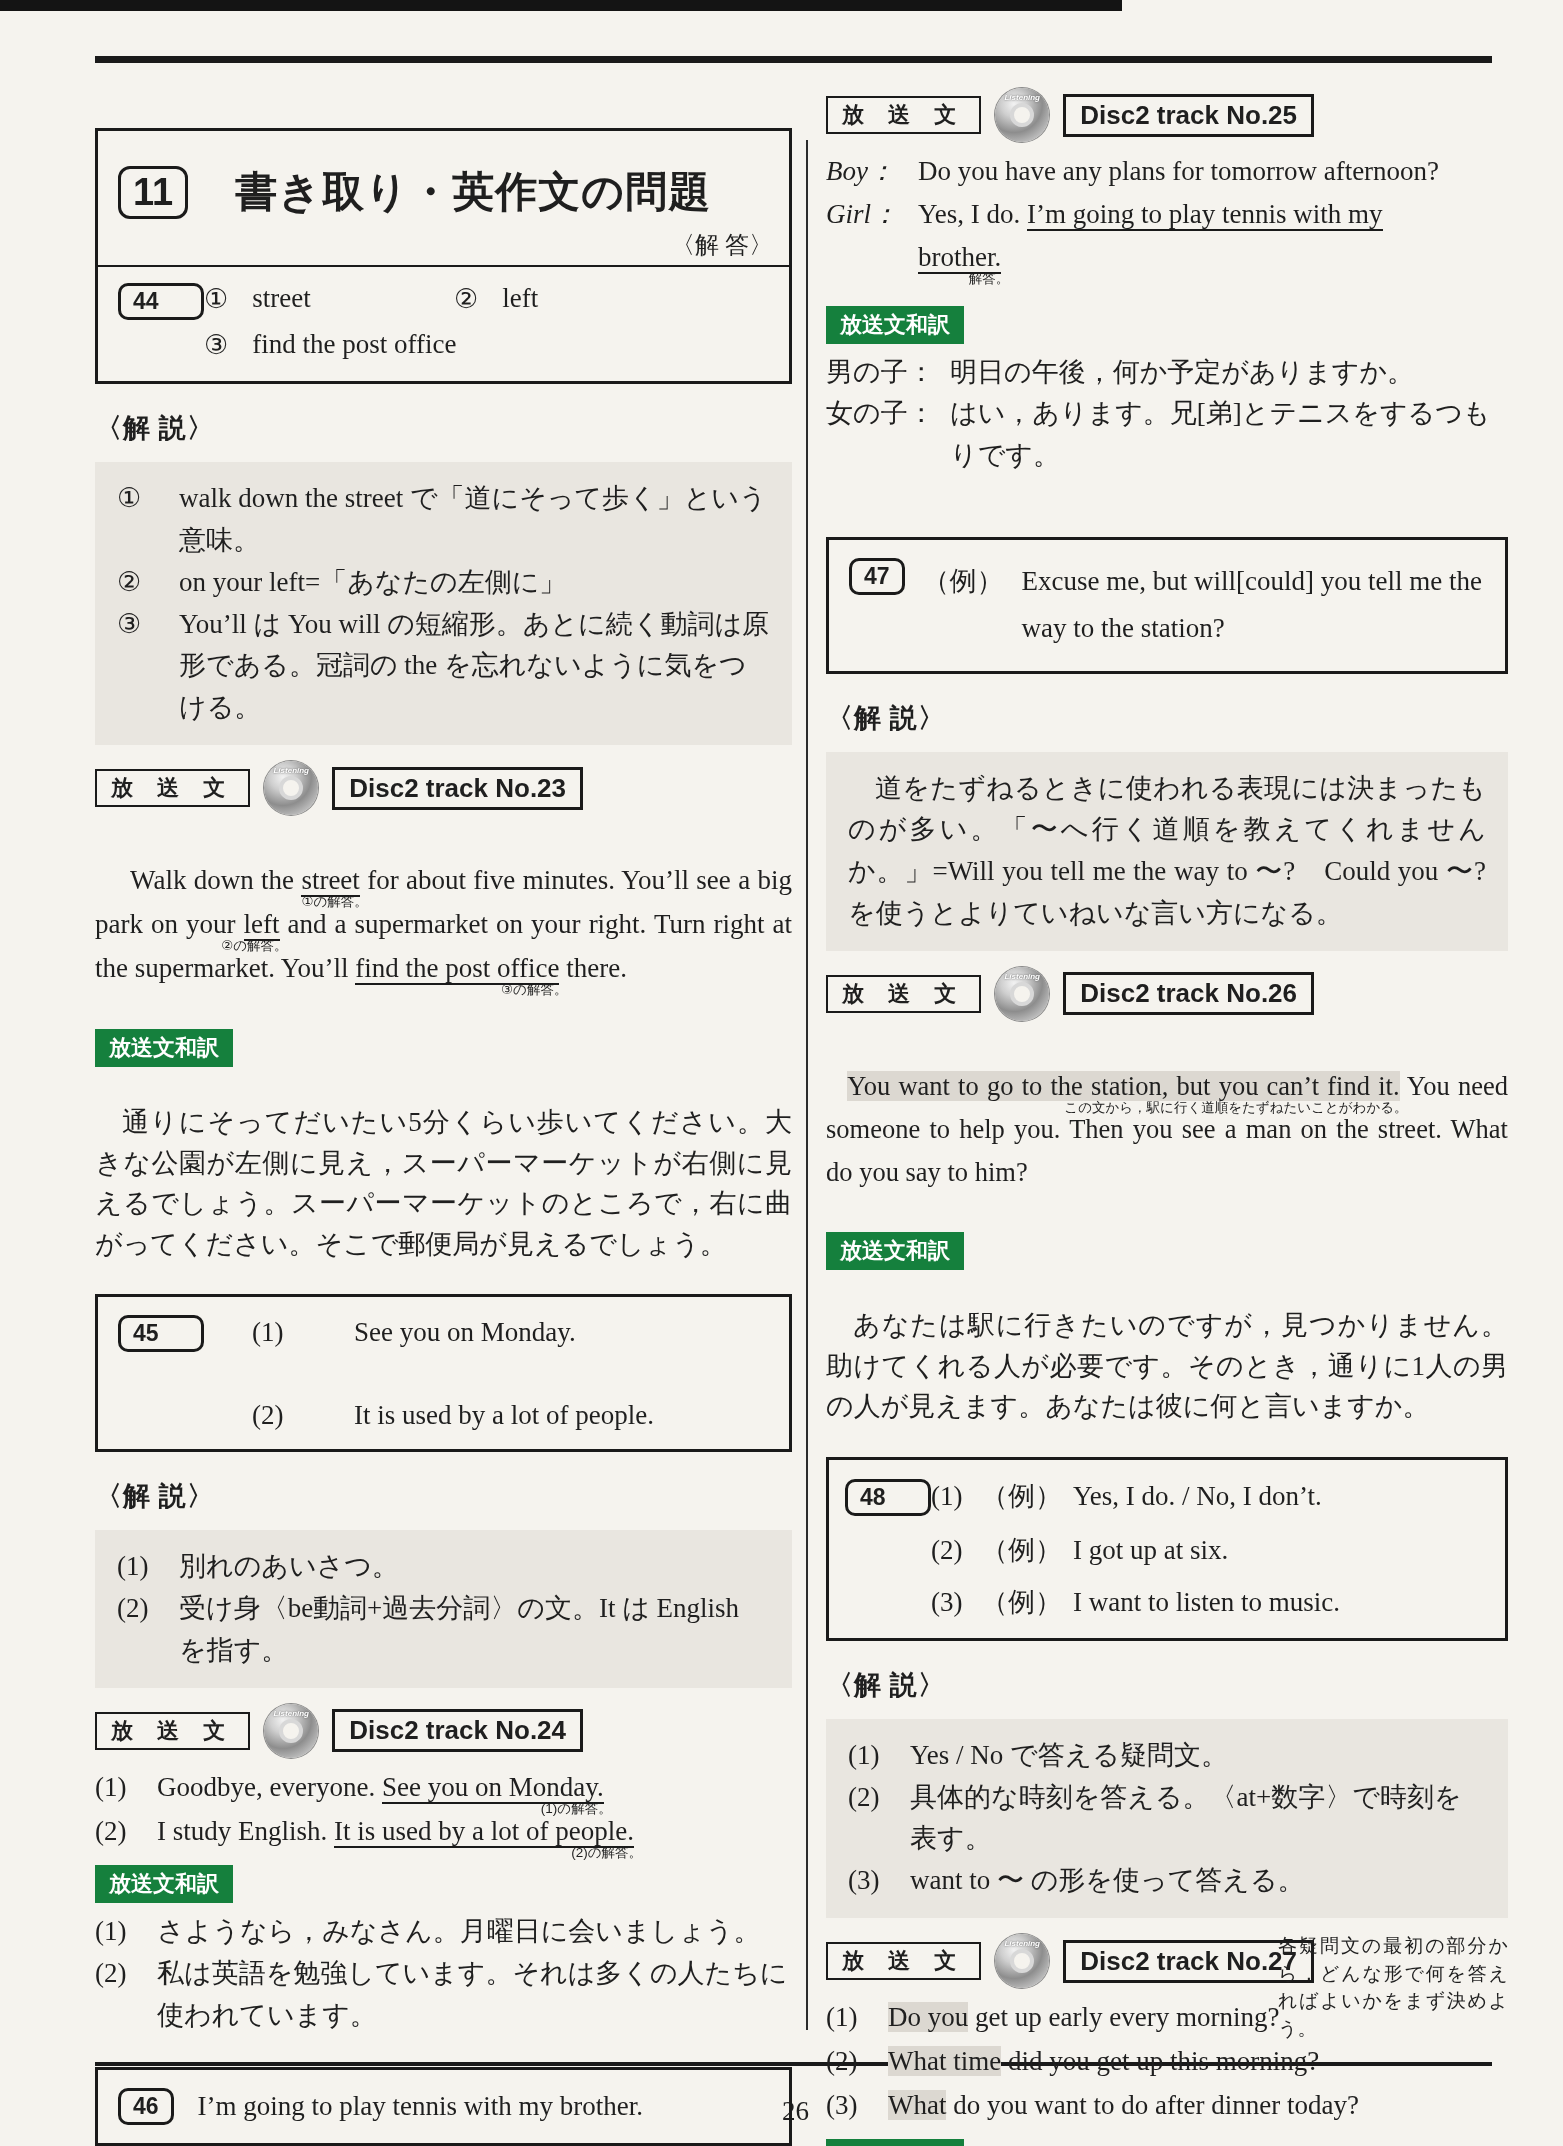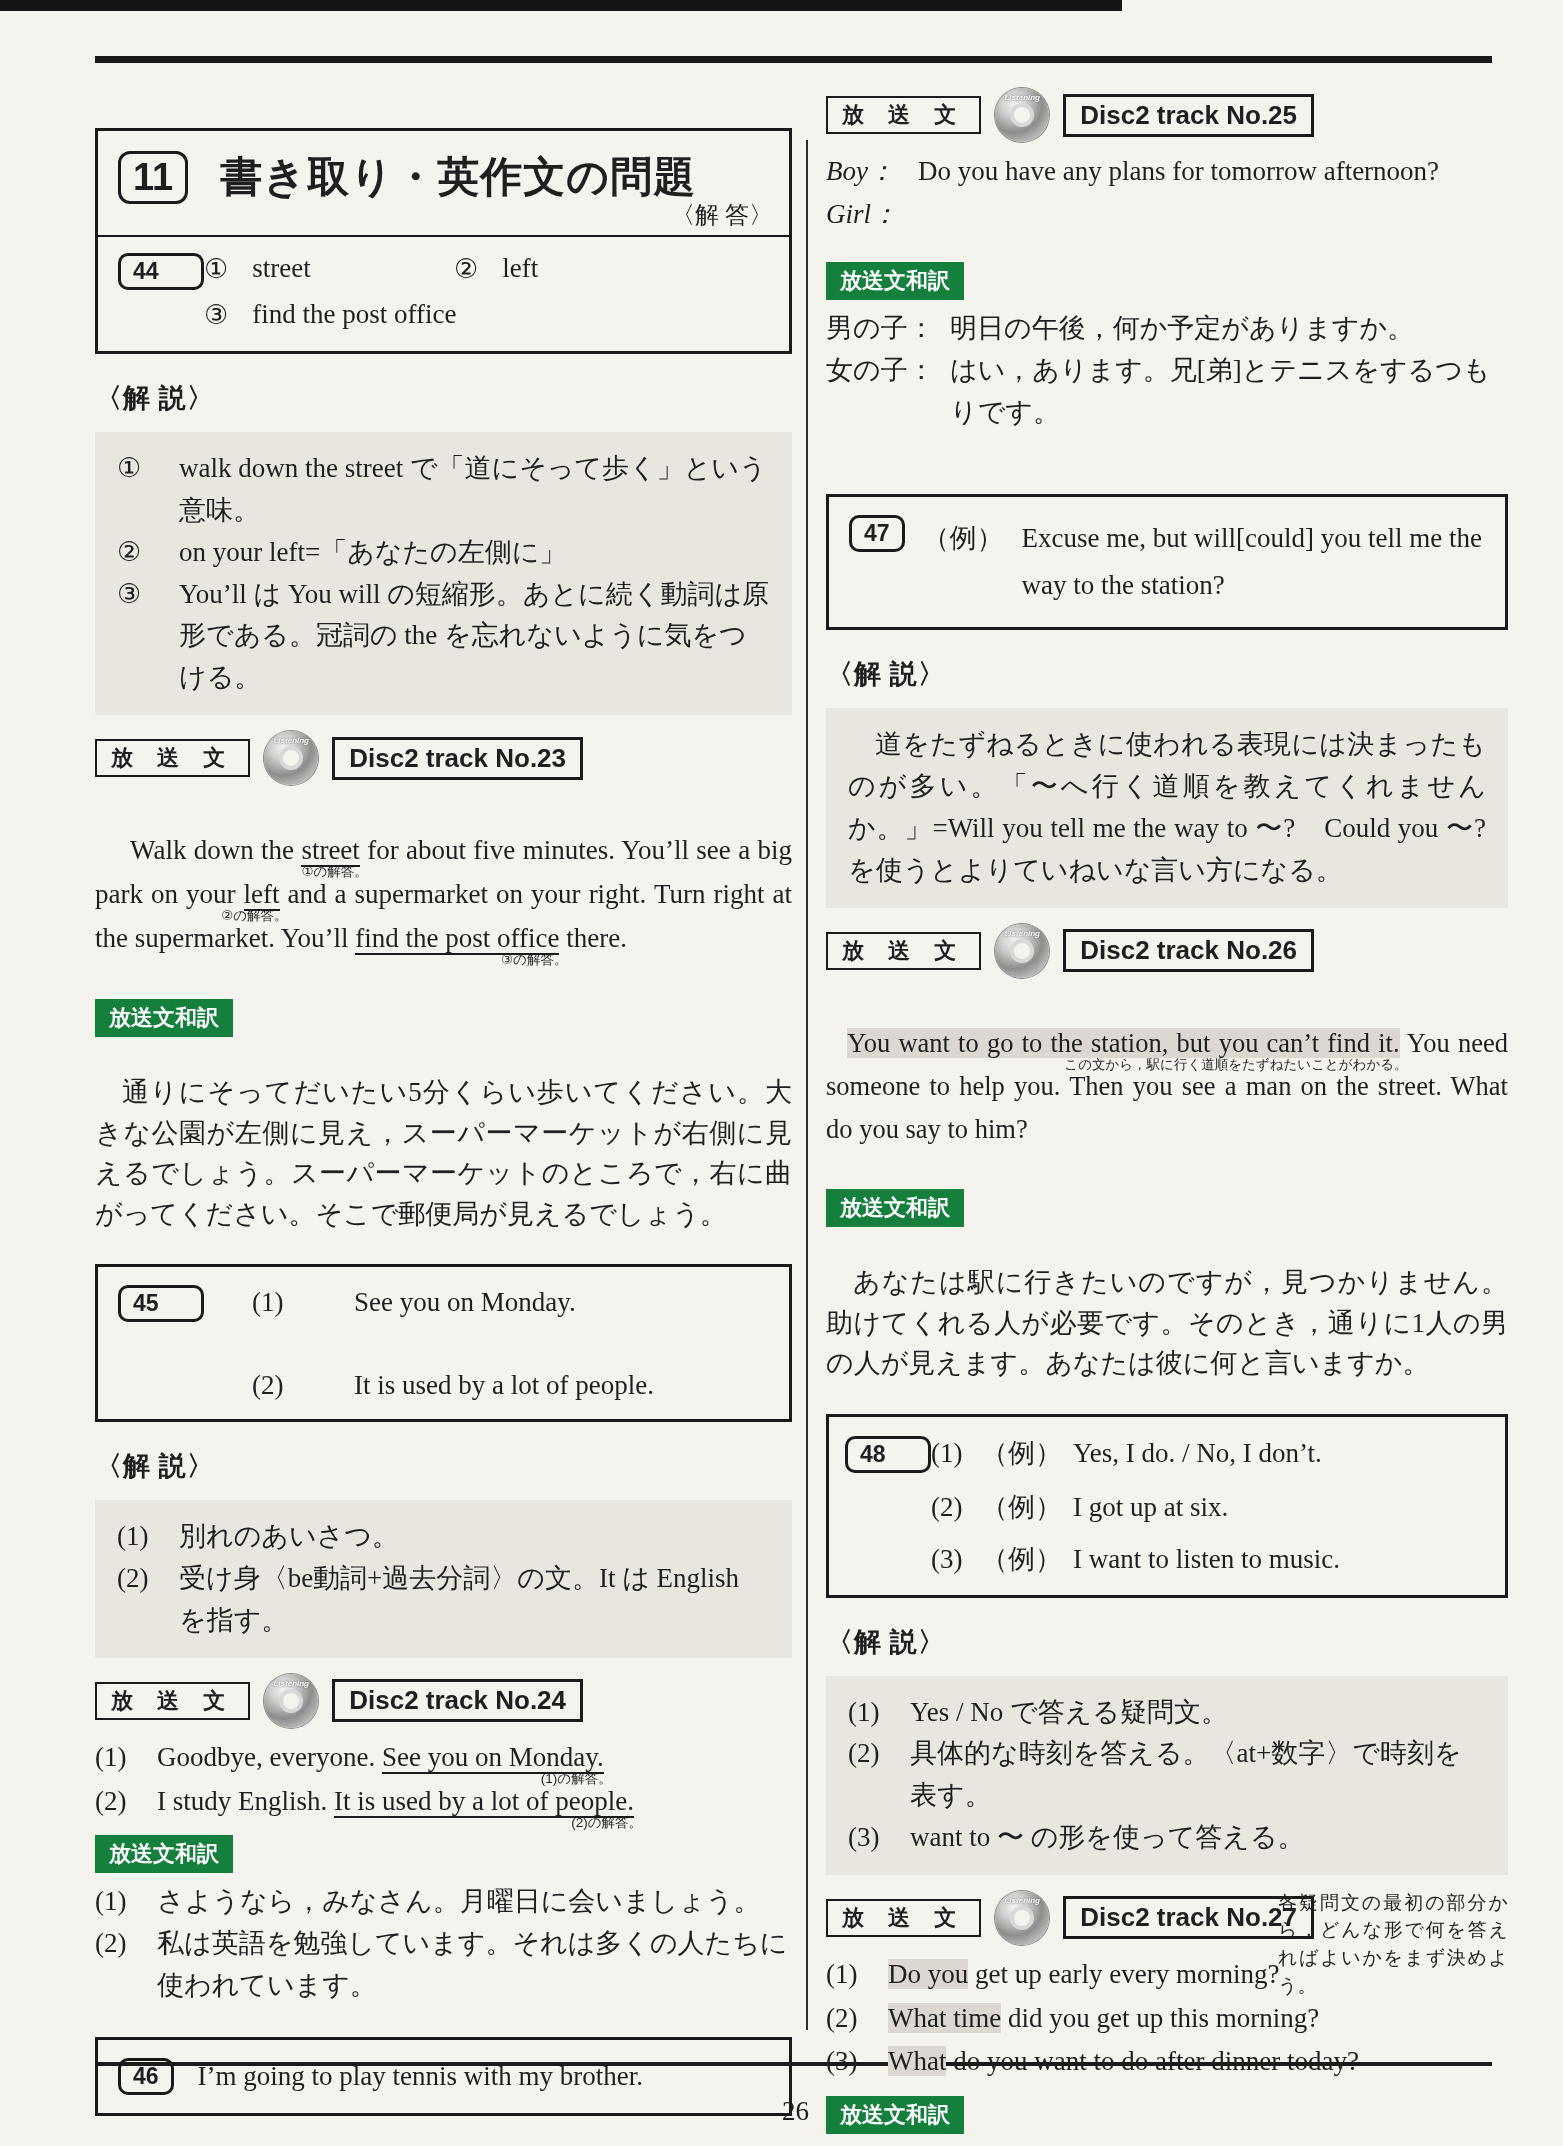--- a/index.html
+++ b/index.html
@@ -12,21 +12,21 @@
   .pageno{position:absolute;left:0;top:2096px;width:100%;text-align:center;font-size:27px;padding-left:14px;}
 
   .col{position:absolute;}
   .col-left{left:95px;top:128px;width:697px;}
   .col-right{left:826px;top:88px;width:682px;}
 
   
   .title-box{border:3px solid #1a1a1a;}
   .title-row{position:relative;display:flex;align-items:center;gap:32px;padding:18px 18px 30px 20px;border-bottom:2px solid #1a1a1a;}
   .unit-badge{border:3px solid #1a1a1a;border-radius:12px;font:700 38px "Liberation Sans","DejaVu Sans",sans-serif;padding:2px 12px;}
-  .unit-title{margin:0;font:700 42px "Liberation Sans","DejaVu Sans",sans-serif;letter-spacing:1px;}
+  .unit-title{margin:15px;font:700 42px "Liberation Sans","DejaVu Sans",sans-serif;letter-spacing:1px;}
   .kaitou{position:absolute;right:16px;bottom:4px;font-size:24px;}
   .answers-area{display:grid;grid-template-columns:86px 1fr;padding:16px 20px 20px;font-size:27px;}
   .ans-line{display:grid;grid-template-columns:250px 1fr;margin-bottom:14px;}
   .pair{display:flex;gap:24px;}
 
   .q-badge{display:inline-block;border:3px solid #1a1a1a;border-radius:10px;
            font:700 23px "Liberation Sans","DejaVu Sans",sans-serif;padding:2px 12px;height:fit-content;}
 
   .kaisetsu-h{margin:26px 0 16px;font-size:27px;font-weight:600;letter-spacing:1px;}
 
@@ -219,20 +219,21 @@
       <span class="track-box">Disc2 track No.25</span>
     </div>
 
     <div>
       <div class="dlg-row">
         <span class="dlg-sp">Boy：</span>
         <span class="dlg-tx"><span>Do you have any plans for tomorrow afternoon?</span></span>
       </div>
       <div class="dlg-row">
         <span class="dlg-sp">Girl：</span>
+        <span class="dlg-tx"><span>Yes, I do.  </span><span class="u">I’m going to play tennis with my</span><br><span class="u">brother.<span class="note">解答。</span></span></span>
       </div>
     </div>
 
     <div style="margin-top:14px"><span class="wayaku-label">放送文和訳</span></div>
     <div>
       <div class="jp-dlg">
         <span class="jp-sp">男の子：</span>
         <span>明日の午後，何か予定がありますか。</span>
       </div>
       <div class="jp-dlg">

